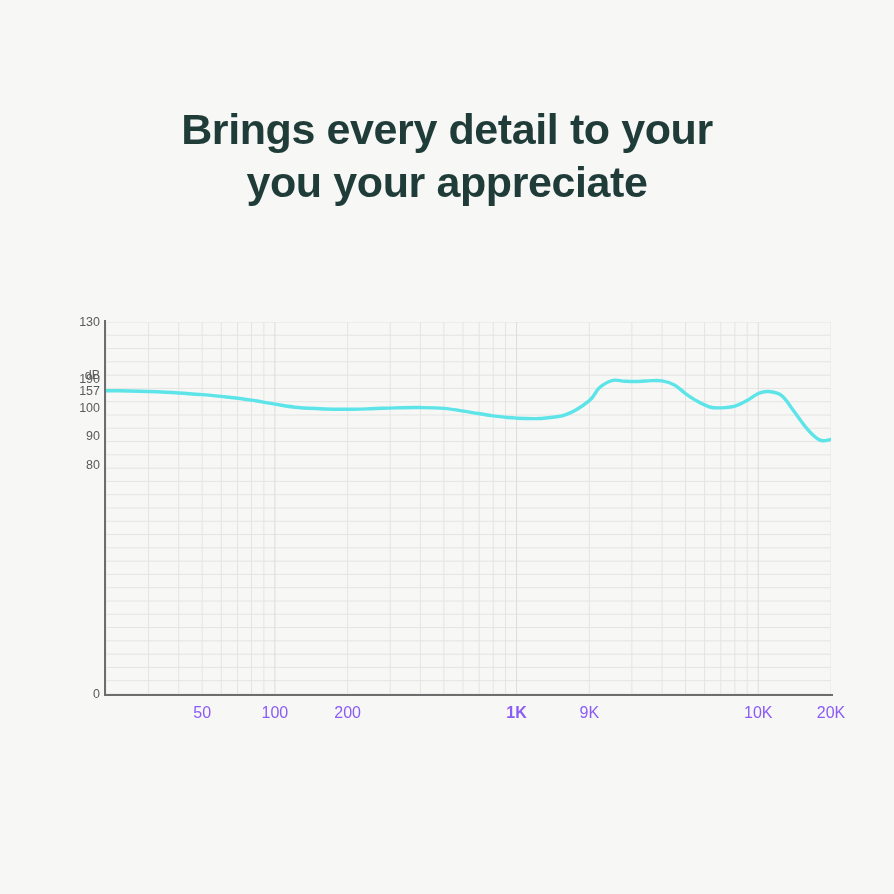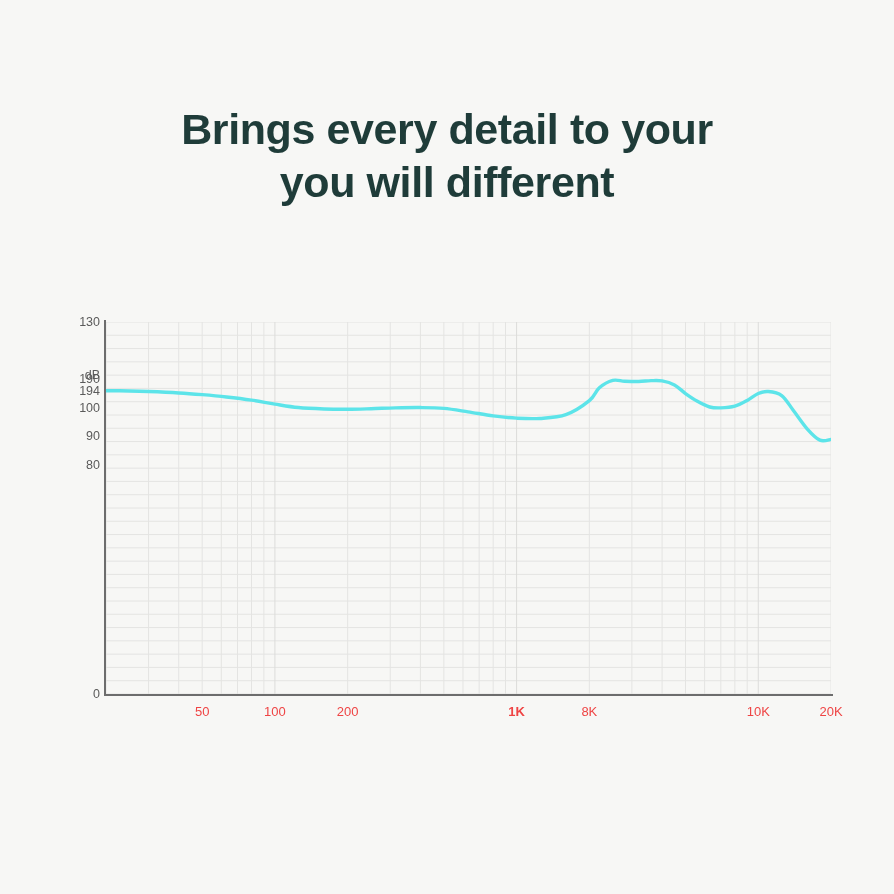--- a/index.html
+++ b/index.html
@@ -94,22 +94,22 @@
 
   .xlabels {
     position: absolute;
     left: 0;
     top: 404px;
     width: 894px;
     height: 24px;
   }
   .xlabel {
     position: absolute;
-    font-size: 13px;
-    color: #ef4444;
+    font-size: 16px;
+    color: #8b5cf6;
     font-family: "Liberation Sans", sans-serif;
     transform: translateX(-50%);
     white-space: nowrap;
   }
 
   .footnote {
     position: absolute;
     left: 0;
     top: 790px;
     width: 894px;
@@ -124,21 +124,21 @@
     line-height: 0;
   }
 </style>
 </head>
 <body>
 
 <div id="page">
 
   <div class="headline">
     <span class="hl-line">Brings every detail to your</span>
-    <span class="hl-line">you will different</span>
+    <span class="hl-line">you your appreciate</span>
   </div>
 
   <div class="chart-wrap">
 
     <div class="plot">
       <svg id="chart-svg" width="725" height="372" viewBox="0 0 725 372" style="display:block">
           <line x1="0" y1="0" x2="725" y2="0" stroke="#e4e4e2" stroke-width="1"></line>
           <line x1="0" y1="13.285714285714286" x2="725" y2="13.285714285714286" stroke="#e4e4e2" stroke-width="1"></line>
           <line x1="0" y1="26.571428571428573" x2="725" y2="26.571428571428573" stroke="#e4e4e2" stroke-width="1"></line>
           <line x1="0" y1="39.85714285714286" x2="725" y2="39.85714285714286" stroke="#e4e4e2" stroke-width="1"></line>
@@ -198,32 +198,32 @@
           <path d="M 0.00 68.68 C 3.90 68.72, 16.33 68.82, 23.42 68.96 C 30.51 69.11, 34.33 69.20, 42.56 69.54 C 50.78 69.87, 63.81 70.44, 72.75 70.97 C 81.68 71.49, 88.22 72.02, 96.17 72.68 C 104.11 73.35, 112.20 74.07, 120.43 74.97 C 128.65 75.88, 137.42 76.93, 145.50 78.12 C 153.58 79.31, 161.11 80.89, 168.92 82.13 C 176.72 83.37, 184.12 84.75, 192.34 85.56 C 200.56 86.37, 210.03 86.70, 218.25 86.99 C 226.47 87.28, 233.86 87.32, 241.67 87.28 C 249.47 87.23, 257.14 86.94, 265.09 86.70 C 273.03 86.47, 281.12 86.04, 289.34 85.85 C 297.56 85.66, 306.33 85.46, 314.42 85.56 C 322.50 85.66, 329.89 85.70, 337.84 86.42 C 345.78 87.13, 353.87 88.61, 362.09 89.85 C 370.31 91.09, 379.08 92.81, 387.16 93.86 C 395.25 94.91, 402.78 95.72, 410.58 96.15 C 418.39 96.58, 425.78 97.01, 434.00 96.43 C 442.23 95.86, 451.69 95.67, 459.91 92.71 C 468.13 89.76, 477.76 83.18, 483.33 78.69 C 488.90 74.21, 489.43 69.20, 493.34 65.82 C 497.24 62.43, 502.53 59.47, 506.75 58.38 C 510.97 57.28, 514.33 59.04, 518.65 59.23 C 522.97 59.42, 528.27 59.62, 532.66 59.52 C 537.06 59.42, 541.12 58.76, 545.02 58.66 C 548.93 58.57, 552.18 58.23, 556.08 58.95 C 559.99 59.66, 564.54 60.86, 568.44 62.95 C 572.35 65.05, 575.68 68.82, 579.50 71.54 C 583.33 74.26, 587.35 77.02, 591.40 79.26 C 595.44 81.51, 599.86 83.89, 603.76 84.99 C 607.66 86.08, 610.64 85.99, 614.82 85.85 C 619.00 85.70, 624.44 85.37, 628.83 84.13 C 633.23 82.89, 637.29 80.50, 641.19 78.41 C 645.10 76.31, 648.74 73.02, 652.25 71.54 C 655.76 70.06, 658.35 69.20, 662.25 69.54 C 666.16 69.87, 671.45 70.35, 675.67 73.54 C 679.89 76.74, 683.25 83.08, 687.57 88.71 C 691.88 94.34, 697.18 102.40, 701.58 107.31 C 705.98 112.22, 710.04 116.51, 713.94 118.18 C 717.85 119.85, 723.16 117.47, 725.00 117.32" fill="none" stroke="#5ce4e9" stroke-width="3.4" stroke-linecap="round" stroke-linejoin="round"></path>
         </svg>
     </div>
 
     <div class="axis-left"></div>
     <div class="axis-bottom"></div>
 
     <div class="ylabels" id="ylabels">
         <div class="ylabel" style="top: 16px;">130</div>
         <div class="ylabel" style="top: 73.2308px;">190</div>
-        <div class="ylabel" style="top: 84.6769px;">194</div>
+        <div class="ylabel" style="top: 84.6769px;">157</div>
         <div class="ylabel" style="top: 101.846px;">100</div>
         <div class="ylabel" style="top: 130.462px;">90</div>
         <div class="ylabel" style="top: 159.077px;">80</div>
         <div class="ylabel" style="top: 388px;">0</div>
         <div class="ylabel" style="top: 37px; margin-top: 32px;">dB</div>
       </div>
     <div class="xlabels" id="xlabels">
         <div class="xlabel" style="left: 202.169px; top: 0px;">50</div>
         <div class="xlabel" style="left: 274.918px; top: 0px;">100</div>
         <div class="xlabel" style="left: 347.667px; top: 0px; text-align: right;">200</div>
         <div class="xlabel" style="left: 516.584px; top: 0px; font-weight: bold;">1K</div>
-        <div class="xlabel" style="left: 589.333px; top: 0px;">8K</div>
+        <div class="xlabel" style="left: 589.333px; top: 0px;">9K</div>
         <div class="xlabel" style="left: 758.251px; top: 0px;">10K</div>
         <div class="xlabel" style="left: 831px; top: 0px;">20K</div>
       </div>
   </div>
 
 
 </div>
 
 </body></html>

